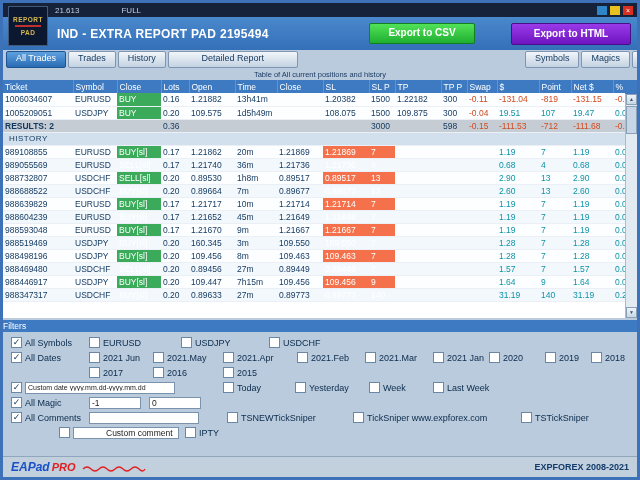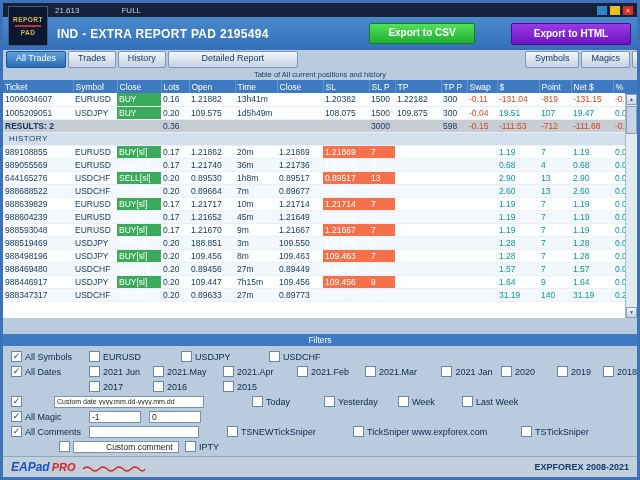--- a/index.html
+++ b/index.html
@@ -53,21 +53,21 @@
   .c0{width:70px}.c1{width:44px}.c2{width:44px}.c3{width:28px}.c4{width:46px}.c5{width:42px}.c6{width:46px}.c7{width:46px}.c8{width:26px}.c9{width:46px}.c10{width:26px}.c11{width:30px}.c12{width:42px}.c13{width:32px}.c14{width:42px}.c15{width:12px}
 
   
   .vscroll{position:absolute;top:14px;right:0;bottom:0;width:12px;background:#E2EAF2;border-left:1px solid #A8BCD0;box-sizing:border-box;}
   .varrow{position:absolute;left:0;width:11px;height:11px;background:linear-gradient(#F0F4F8,#C8D6E4);border:1px solid #8AA0B8;font-size:5px;text-align:center;line-height:9px;color:#35527A;box-sizing:border-box;cursor:pointer;}
   .varrow.up{top:0;}
   .varrow.down{bottom:0;}
   .vthumb{position:absolute;left:0;top:12px;width:11px;height:28px;background:#C6D6E6;border:1px solid #8AA0B8;box-sizing:border-box;cursor:pointer;}
 
   
-  .filtersbar{height:12px;background:#3D7AC2;color:#FFF;font-size:8.5px;text-align:center;line-height:12px;margin-top:16px;flex:0 0 auto;}
+  .filtersbar{height:12px;background:#3D7AC2;color:#FFF;font-size:8.5px;text-align:left;line-height:12px;margin-top:2px;flex:0 0 auto;}
   .filters{flex:1 1 auto;padding:4px 8px 0;display:flex;flex-direction:column;gap:2px;overflow:hidden;}
   .filter-row{display:flex;align-items:center;height:13px;flex:0 0 auto;}
   .fitem{display:inline-flex;align-items:center;gap:3px;flex:0 0 auto;overflow:hidden;white-space:nowrap;cursor:pointer;box-sizing:border-box;}
   .cbox{width:9px;height:9px;background:#FFF;border:1px solid #6A87A6;font-size:9px;line-height:8px;color:#12365E;text-align:center;flex:0 0 auto;}
   .clabel{font-size:9px;color:#0A2A4A;}
   .finput{height:12px;border:1px solid #7A92AC;background:#FFF;font-size:8.5px;color:#222;padding:0 2px;font-family:"Liberation Sans",sans-serif;flex:0 0 auto;box-sizing:border-box;}
   .fsmall{font-size:7px;}
   .fgap{flex:0 0 auto;display:inline-block;height:1px;}
 
   
@@ -226,21 +226,21 @@
             <td class="c8 cell-slhit">4</td>
             <td class="c9"></td>
             <td class="c10"></td>
             <td class="c11"></td>
             <td class="c12 t-pos">0.68</td>
             <td class="c13 t-pos">4</td>
             <td class="c14 t-pos">0.68</td>
             <td class="c15 t-pos">0.01</td>
           </tr>
           <tr>
-            <td class="c0">644165276</td>
+            <td class="c0">988732807</td>
             <td class="c1">USDCHF</td>
             <td class="c2 cell-type">SELL[sl]</td>
             <td class="c3">0.20</td>
             <td class="c4">0.89530</td>
             <td class="c5">1h8m</td>
             <td class="c6">0.89517</td>
             <td class="c7 cell-slhit">0.89517</td>
             <td class="c8 cell-slhit">13</td>
             <td class="c9"></td>
             <td class="c10"></td>
@@ -320,21 +320,21 @@
             <td class="c12 t-pos">1.19</td>
             <td class="c13 t-pos">7</td>
             <td class="c14 t-pos">1.19</td>
             <td class="c15 t-pos">0.01</td>
           </tr>
           <tr class="alt">
             <td class="c0">988519469</td>
             <td class="c1">USDJPY</td>
             <td class="c2 cell-type">BUY[sl]</td>
             <td class="c3">0.20</td>
-            <td class="c4">188.851</td>
+            <td class="c4">160.345</td>
             <td class="c5">3m</td>
             <td class="c6">109.550</td>
             <td class="c7 cell-slhit">109.550</td>
             <td class="c8 cell-slhit">7</td>
             <td class="c9"></td>
             <td class="c10"></td>
             <td class="c11"></td>
             <td class="c12 t-pos">1.28</td>
             <td class="c13 t-pos">7</td>
             <td class="c14 t-pos">1.28</td>
@@ -460,21 +460,21 @@
           <span class="clabel">2021.Apr</span>
         </span>
         <span class="fitem" style="width: 68px;">
           <span class="cbox"></span>
           <span class="clabel">2021.Feb</span>
         </span>
         <span class="fitem" style="width: 68px;">
           <span class="cbox"></span>
           <span class="clabel">2021.Mar</span>
         </span>
-        <span class="fitem" style="width: 68px; justify-content: center;">
+        <span class="fitem" style="width: 56px;">
           <span class="cbox"></span>
           <span class="clabel">2021 Jan</span>
         </span>
         <span class="fitem" style="width: 56px;">
           <span class="cbox"></span>
           <span class="clabel">2020</span>
         </span>
         <span class="fitem" style="width: 46px;">
           <span class="cbox"></span>
           <span class="clabel">2019</span>
@@ -497,21 +497,21 @@
         <span class="fitem" style="width: 74px;">
           <span class="cbox"></span>
           <span class="clabel">2015</span>
         </span>
       </div>
       <div class="filter-row">
         <span class="fitem" style="width: 14px;">
           <span class="cbox checked">✓</span>
           <span class="clabel"></span>
         </span>
-        <input class="finput fsmall" readonly="" value="Custom date yyyy.mm.dd-yyyy.mm.dd" style="width: 150px; margin-left: 29px;">
+        <input class="finput fsmall" readonly="" value="Custom date yyyy.mm.dd-yyyy.mm.dd" style="width: 150px;">
         <span class="fgap" style="width: 48px;"></span>
         <span class="fitem" style="width: 72px;">
           <span class="cbox"></span>
           <span class="clabel">Today</span>
         </span>
         <span class="fitem" style="width: 74px;">
           <span class="cbox"></span>
           <span class="clabel">Yesterday</span>
         </span>
         <span class="fitem" style="width: 64px;">

